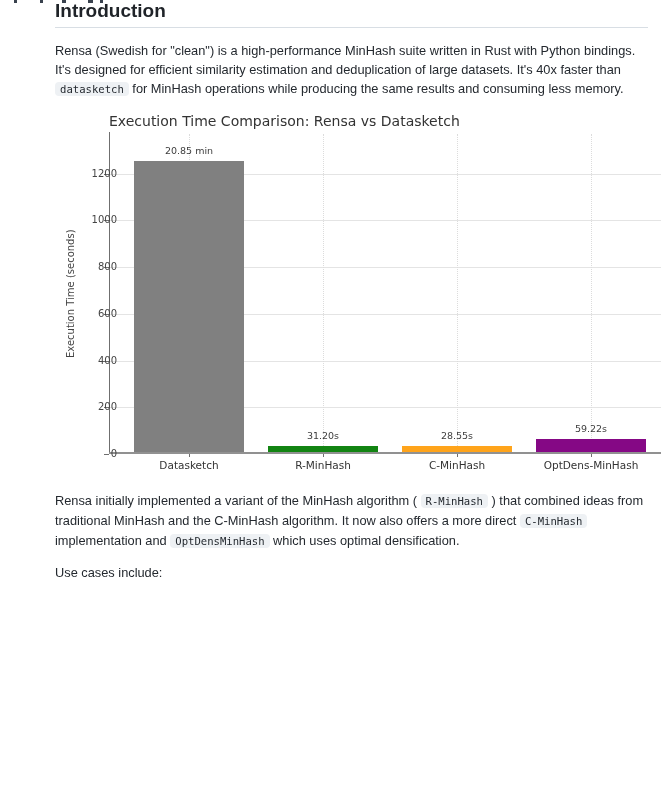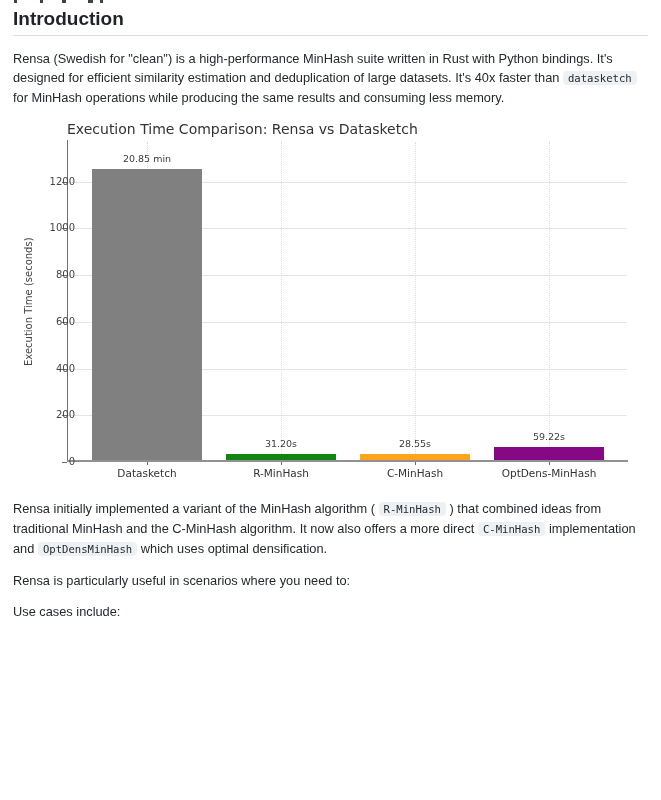--- a/index.html
+++ b/index.html
@@ -2,21 +2,21 @@
 <html><head>
 <meta charset="utf-8">
 <style>
   html, body { margin: 0; padding: 0; background: #ffffff; }
   body {
     width: 661px; height: 800px; overflow: hidden;
     font-family: "Liberation Sans", sans-serif;
     font-size: 12.8px; line-height: 19px; color: #24292f;
     position: relative;
   }
-  .page { padding: 8px 13px 0 13px; }
+  .page { padding: 0 13px 0 13px; margin-left: 42px; }
 
   
   .artifact { position: absolute; top: 0; left: 0; height: 3px; width: 100%; }
   .artifact i { position: absolute; top: 0; height: 3px; background: #39424e; }
 
   h1.section-heading {
     font-size: 19px; line-height: 21px; font-weight: 700;
     margin: 0 0 13px 0; padding-bottom: 6px;
     border-bottom: 1px solid #d8dee4; color: #1f2328;
   }
@@ -126,19 +126,18 @@
         <div class="x-tick-mark" style="left: 402px; position: absolute;"></div>
         <div class="x-tick-label" style="left: 335px; position: absolute;">C-MinHash</div>
         <div class="bar-label" style="left: 491px; top: 316.168px; position: absolute;">59.22s</div>
         <div class="x-tick-mark" style="left: 536px; position: absolute;"></div>
         <div class="x-tick-label" style="left: 469px; position: absolute;">OptDens-MinHash</div>
       </div>
   </div>
 
   <p><span>Rensa initially implemented a variant of the MinHash algorithm ( </span><code class="inline-code">R-MinHash</code><span> ) that combined ideas from traditional MinHash and the C-MinHash algorithm. It now also offers a more direct </span><code class="inline-code">C-MinHash</code><span> implementation and </span><code class="inline-code">OptDensMinHash</code><span> which uses optimal densification.</span></p>
 
-  <p>Rensa is particularly useful in scenarios where you need to:</p>
 
 
   <p>Use cases include:</p>
 
 
 </div>
 
 </body></html>

